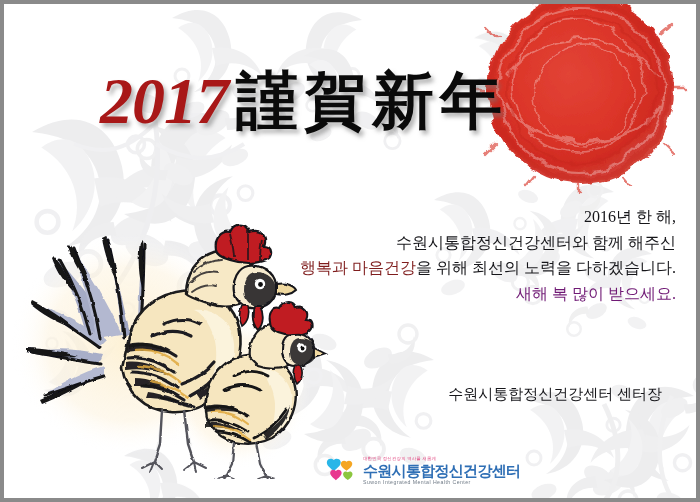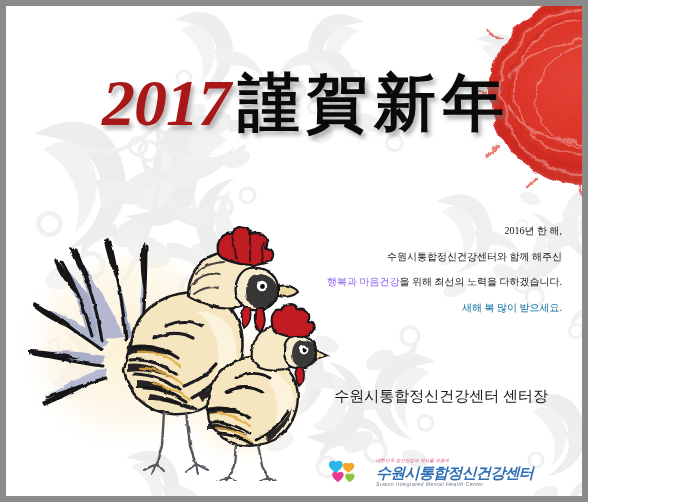--- a/index.html
+++ b/index.html
@@ -6,26 +6,26 @@
     margin: 0;
     padding: 0;
     background: #ffffff;
   }
   body {
     font-family: "Liberation Serif", "DejaVu Serif", serif;
   }
 
   #card {
     position: relative;
-    width: 588px;
+    width: 700px;
     height: 502px;
     overflow: hidden;
     background: #ffffff;
     box-sizing: border-box;
-    border: 6px solid #a16207;
+    border: 4px solid #a16207;
   }
 
   
   #bg-pattern {
     position: absolute;
     left: 0; top: 0;
     width: 700px;
     height: 502px;
     z-index: 1;
     pointer-events: none;
@@ -85,25 +85,25 @@
     margin-left: 36px;
     letter-spacing: 6px;
     text-shadow: 3px 4px 4px rgba(120,120,120,0.55);
     line-height: 1;
   }
 
   
   #message {
     position: absolute;
     right: 20px;
-    top: 212px;
+    top: 200px;
     width: 520px;
     z-index: 6;
     text-align: right;
-    font-size: 10px;
+    font-size: 16px;
     line-height: 25.5px;
     color: #16161a;
     font-family: "Liberation Serif", "DejaVu Serif", serif;
   }
   #message .line { white-space: nowrap; }
   .hl { color: #dd1c1c; }
 
   
   #signature {
     position: absolute;
@@ -125,26 +125,25 @@
   #logo {
     position: absolute;
     left: 320px;
     top: 450px;
     z-index: 7;
     display: flex;
     align-items: center;
   }
   #logo-mark { width: 34px; height: 34px; flex: none; }
   #logo-text {
-    margin-left: 16px;
+    margin-left: 5px;
     display: flex;
     flex-direction: column;
     justify-content: flex-start;
     line-height: 1;
-    font-style: italic;
   }
   #logo-tagline {
     font-size: 4.4px;
     color: #e0437e;
     letter-spacing: 0.2px;
     font-family: "Liberation Sans", sans-serif;
     margin-bottom: 1.5px;
   }
   #logo-name-kr {
     font-size: 15px;
@@ -468,22 +467,22 @@
   </svg>
 
   <div id="headline">
     <span id="year-text" style="color: rgb(168, 24, 24);">2017</span>
     <span id="greeting-han" style="color: rgb(10, 10, 10); margin-left: 8px;">謹賀新年</span>
   </div>
 
   <div id="message">
       <div class="line"><span>2016년 한 해,</span></div>
       <div class="line"><span>수원시통합정신건강센터와 함께 해주신</span></div>
-      <div class="line"><span class="hl" style="color: #8b5cf6;">행복과 마음건강</span><span>을 위해 최선의 노력을 다하겠습니다.</span></div>
-      <div class="line"><span class="hl" style="color: #0369a1;">새해 복 많이 받으세요.</span></div>
+      <div class="line"><span class="hl" style="color: #7f1d1d;">행복과 마음건강</span><span>을 위해 최선의 노력을 다하겠습니다.</span></div>
+      <div class="line"><span class="hl" style="color: #701a75;">새해 복 많이 받으세요.</span></div>
     </div>
 
   <div id="signature">
     <div>수원시통합정신건강센터 센터장</div>
   </div>
 
   <div id="logo">
     <svg id="logo-mark" viewBox="0 0 40 40">
       <g id="heart-tl">
         <path d="M11.5,7.2 C9.2,4.6 4.8,5.2 3.6,8.4 C2.4,11.6 5,15.2 11.5,19.6

